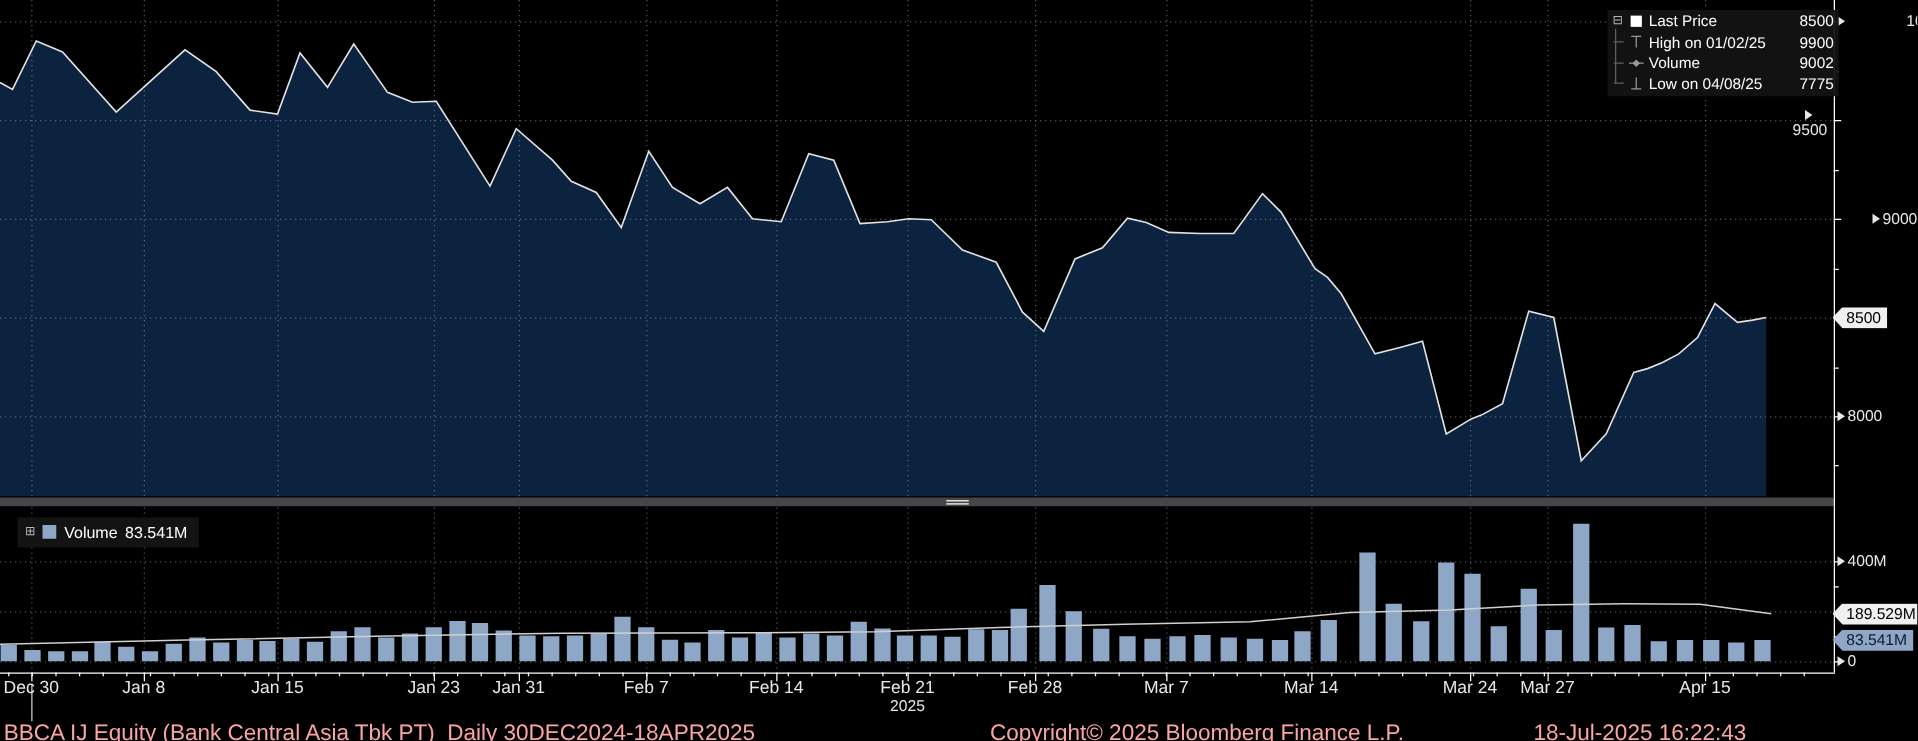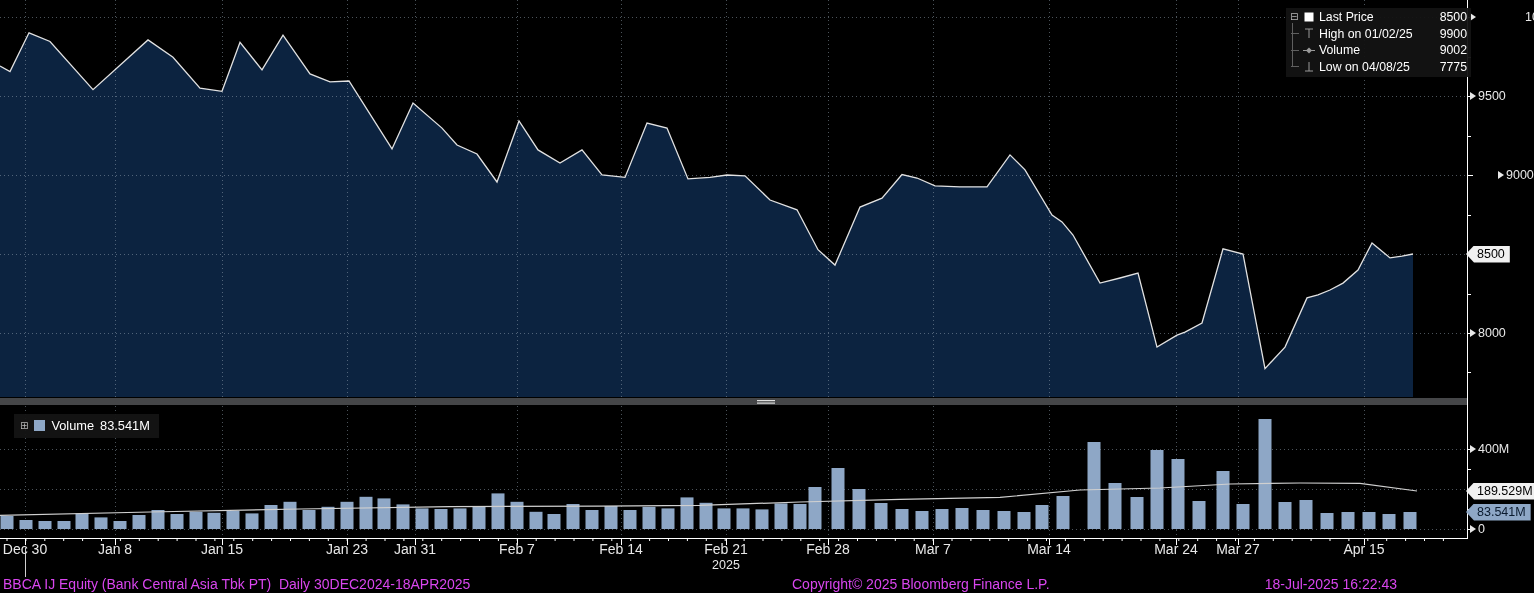--- a/index.html
+++ b/index.html
@@ -22,21 +22,21 @@
   .lg-tree{position:absolute;left:6px;top:15px;width:1px;height:44px;background:#5f5f5f;}
   .lg-cell0{width:13px;display:flex;align-items:center;}
   .stub{display:inline-block;width:8px;height:1px;background:#5f5f5f;margin-left:1px;}
   .boxglyph{font-family:"DejaVu Sans",sans-serif;font-size:10px;color:#b5b5b5;line-height:10px;}
   .lg-marker{width:16px;display:flex;align-items:center;}
   .lg-label{flex:1;white-space:nowrap;}
   .lg-value{text-align:right;white-space:nowrap;}
   #vol-legend{position:absolute;left:14px;top:414px;background:#141414f0;z-index:5;
           display:flex;align-items:center;gap:6px;padding:4px 9px 5px 6px;font-size:12.8px;color:#fff;}
   .sq{display:inline-block;width:11px;height:11px;}
-  #footer{position:absolute;left:0;top:576px;width:1400px;height:17px;font-size:14px;color:#d946ef;}
+  #footer{position:absolute;left:0;top:576px;width:1400px;height:17px;font-size:18px;color:#fca5a5;}
   #footer .f-left{position:absolute;left:3px;white-space:pre;}
   #footer .f-center{position:absolute;left:792px;white-space:pre;}
   #footer .f-right{position:absolute;right:3px;white-space:pre;}
 </style>
 </head>
 <body>
 
 <div id="app">
   <svg id="chart-svg" width="1534" height="593">
       <polygon points="0,66.0 10,71.5 29,32.8 50,41.5 93,89.7 148,39.9 173,57.3 200,88.1 222,91.3 240,42.3 262,69.9 283,35.2 310,73.9 330,81.8 349,81.0 392,148.9 413,103.0 442,128.1 457,145.0 477,154.0 497,182.0 519,121.0 538,149.9 560,163.0 582,149.9 602,175.0 625,177.4 647,123.0 667,128.1 688,178.9 710,177.4 727,175.0 745,175.8 770,200.0 797,209.8 818,249.7 835,265.1 860,207.1 882,198.2 902,174.5 917,178.0 935,185.9 960,186.8 987,186.8 1010,154.9 1025,169.9 1052,215.0 1062,221.9 1073,235.0 1100,283.1 1120,278.0 1138,273.0 1157,347.1 1177,335.1 1185,332.1 1202,323.0 1223,248.9 1243,254.0 1265,368.6 1285,347.1 1307,297.9 1318,294.9 1330,290.0 1343,283.1 1358,270.0 1372,242.9 1390,257.9 1402,256.1 1413,254.0 1413,397 0,397" fill="#0c2340"></polygon>
@@ -262,21 +262,21 @@
       <line x1="1238.5" y1="538" x2="1238.5" y2="545" stroke="#ffffff" stroke-width="1"></line>
       <line x1="1364.5" y1="538" x2="1364.5" y2="545" stroke="#ffffff" stroke-width="1"></line>
       <line x1="25.5" y1="548" x2="25.5" y2="577" stroke="#d0d0d0" stroke-width="1"></line>
     </svg>
 
   <div id="y-price-labels">
       <div class="ylabel" style="left: 1470px; top: 9px; gap: 47px;">
         <span class="arr"></span>
         <span>10000</span>
       </div>
-      <div class="ylabel" style="left: 1470px; top: 88px;">
+      <div class="ylabel" style="left: 1434px; top: 88px; flex-direction: column;">
         <span class="arr"></span>
         <span>9500</span>
       </div>
       <div class="ylabel" style="left: 1470px; top: 167px; margin-left: 28px;">
         <span class="arr"></span>
         <span>9000</span>
       </div>
       <div class="ylabel" style="left: 1470px; top: 325px; align-items: center;">
         <span class="arr"></span>
         <span>8000</span>

